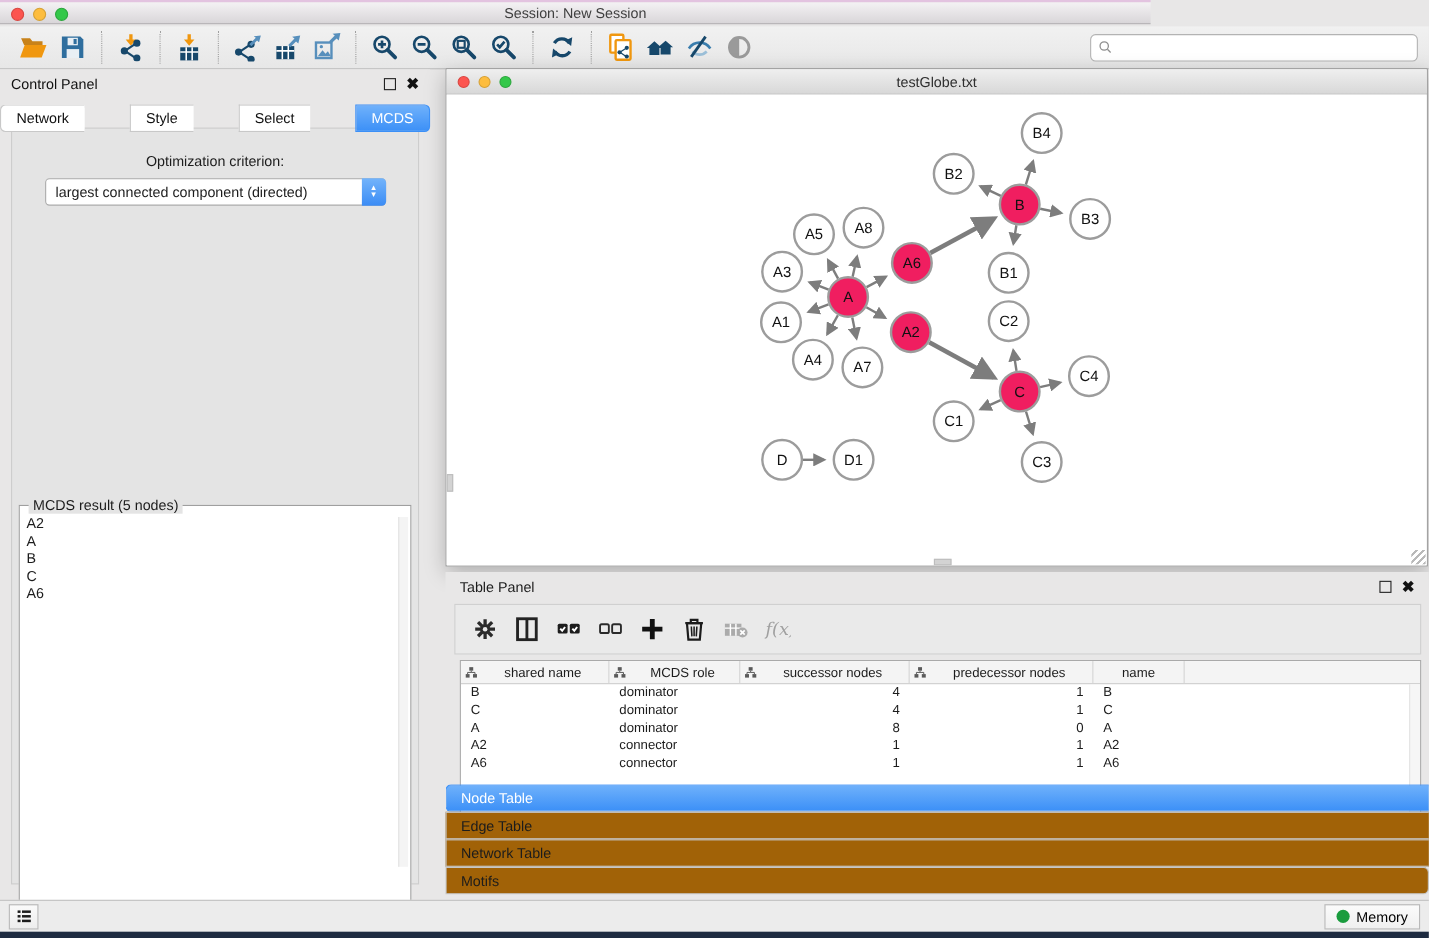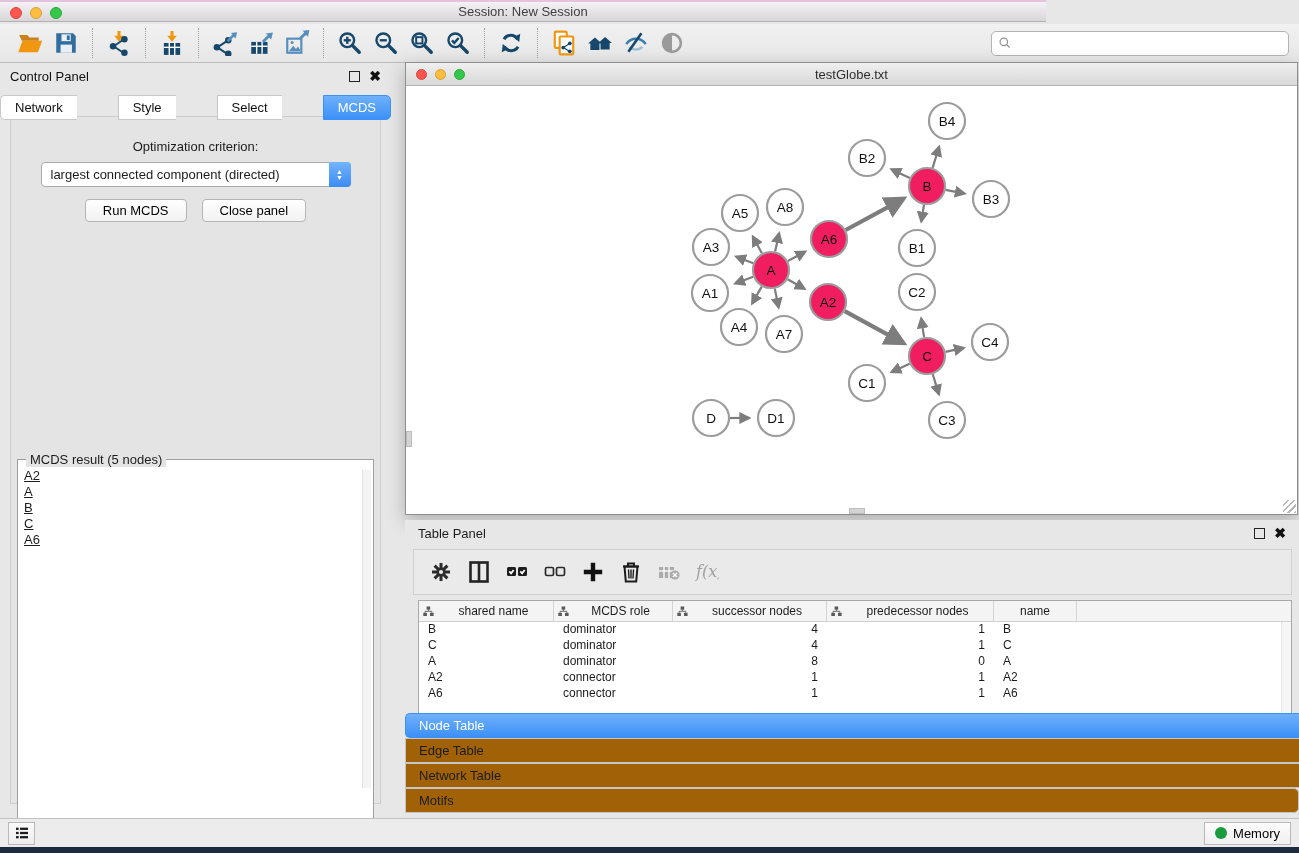--- a/index.html
+++ b/index.html
@@ -43,21 +43,21 @@
   .cp-body { position:absolute; left:10px; top:53px; width:371px; height:688px; background:#e4e4e4; border:1px solid #cdcdcd; }
   .opt-label { text-align:center; margin-top:22px; font-size:13px; }
   .select-box { margin:8px auto 0; width:310px; height:25px; background:#fff; border:1px solid #ababab; border-radius:4px;
     display:flex; align-items:center; cursor:pointer; }
   .select-box .sel-text{ flex:1; padding-left:9px; font-size:13px; white-space:nowrap; }
   .stepper { width:22px; height:25px; margin-right:-1px; border-radius:0 4px 4px 0; background:linear-gradient(#73b4fb,#3b8cf5);
     display:flex; flex-direction:column; align-items:center; justify-content:center; color:#fff; font-size:7px; line-height:6px; }
   .btn-row { display:flex; justify-content:center; gap:15px; margin-top:12px; }
   .cp-btn { height:23px; padding:0 17px; background:linear-gradient(#ffffff,#f2f2f2); border:1px solid #b5b5b5; border-radius:4px;
     font-size:13px; cursor:pointer; font-family:"Liberation Sans",sans-serif;}
-  .result-box { position:absolute; left:6px; top:342px; width:357px; height:386px; background:#fff; border:1px solid #9f9f9f;text-decoration:underline; }
+  .result-box { position:absolute; left:6px; top:342px; width:357px; height:386px; background:#fff; border:1px solid #9f9f9f; }
   .result-legend { position:absolute; left:8px; top:-8px; background:#e4e4e4; padding:0 4px; font-size:13px; }
   .result-list { padding:8px 2px 2px 6px; font-size:13px; line-height:16px; }
   .result-scroll { position:absolute; right:2px; top:10px; width:9px; height:318px; background:#f4f4f4; border-left:1px solid #e2e2e2;}
 
   
   .net-window { position:absolute; left:405px; top:62px; width:893px; height:453px; background:#fff;
     border:1px solid #8f8f8f; box-shadow:0 6px 18px rgba(0,0,0,0.25); }
   .net-titlebar { height:23px; background:linear-gradient(#efefef,#d8d8d8); border-bottom:1px solid #b3b3b3;
     display:flex; align-items:center; justify-content:center; position:relative; }
   .net-titlebar .lights{ top:6px; }
@@ -293,24 +293,20 @@
       <div class="cp-tab active">MCDS</div>
     </div>
   <div class="cp-body">
     <div class="opt-label">Optimization criterion:</div>
     <div class="select-box">
       <span class="sel-text">largest connected component (directed)</span>
       <span class="stepper">
           <span>▲</span>
           <span>▼</span>
         </span>
-    </div>
-    <div class="btn-row">
-      <button class="cp-btn">Run MCDS</button>
-      <button class="cp-btn">Close panel</button>
     </div>
     <div class="result-box">
       <span class="result-legend">MCDS result (5 nodes)</span>
       <div class="result-list" id="result-list">
           <div>A2</div>
           <div>A</div>
           <div>B</div>
           <div>C</div>
           <div>A6</div>
         </div>

